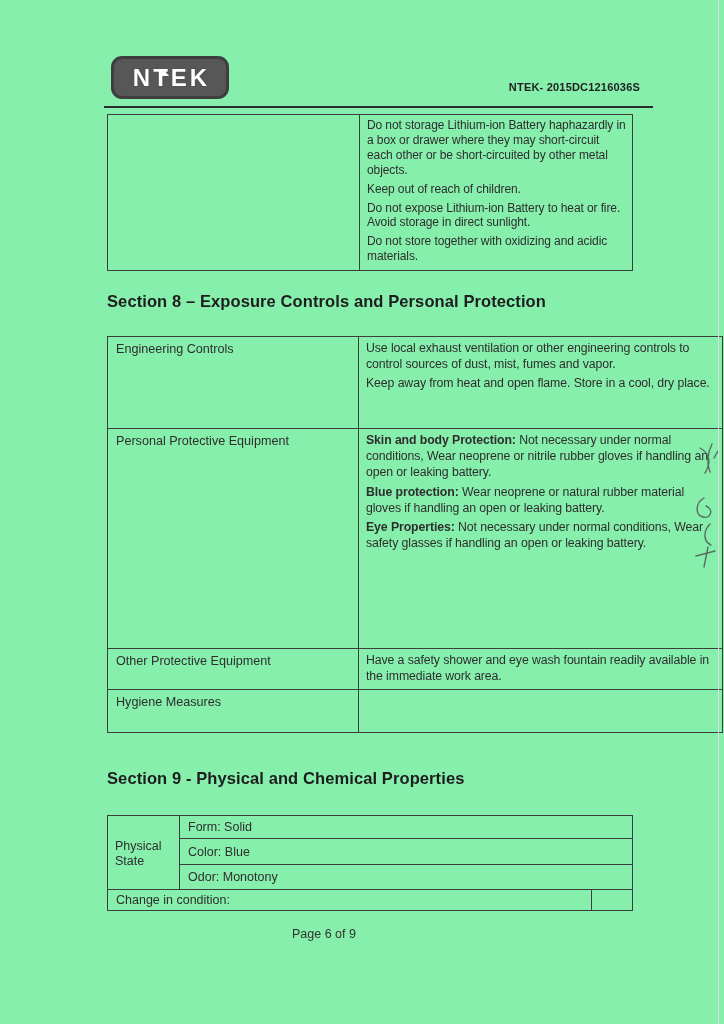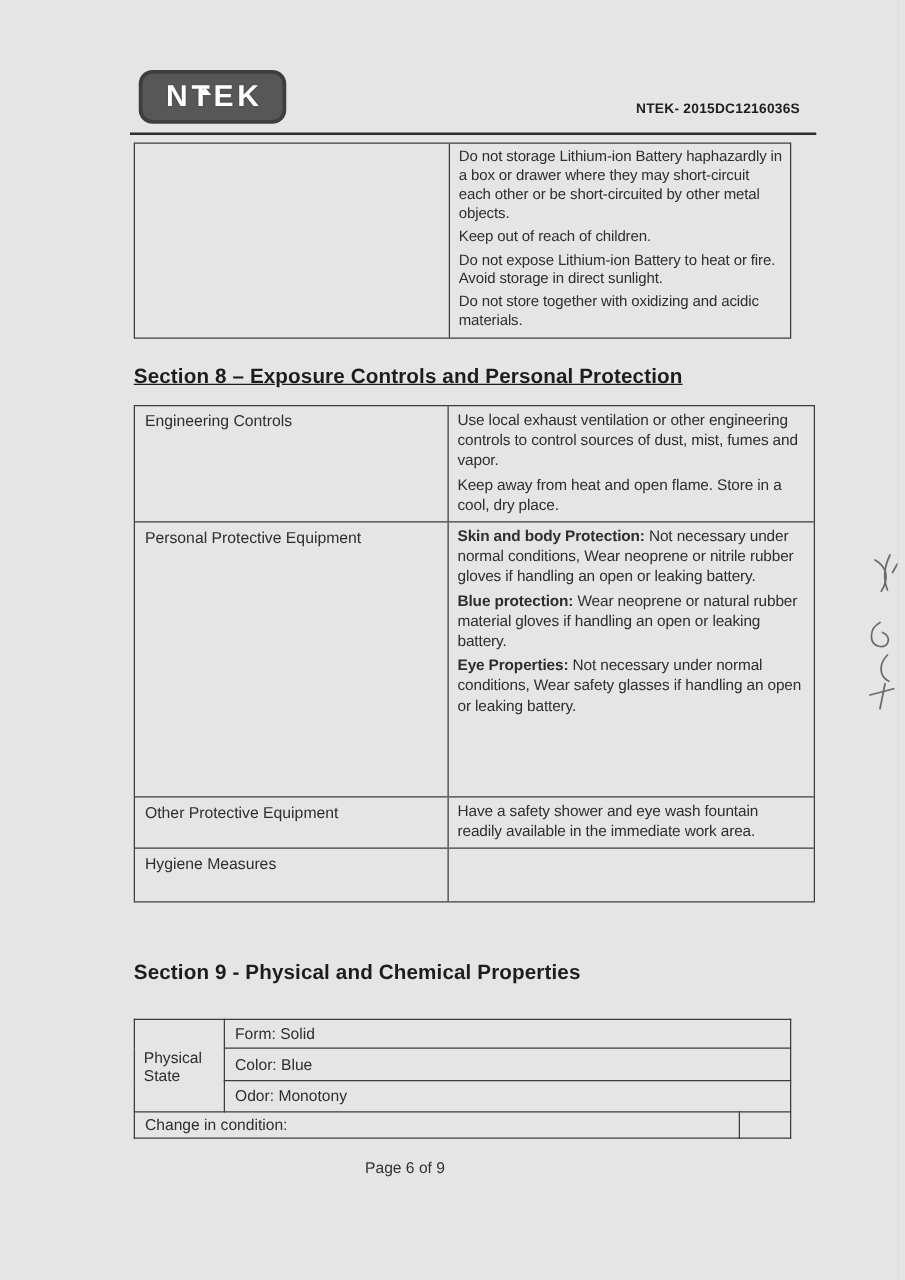--- a/index.html
+++ b/index.html
@@ -1,18 +1,18 @@
 <!DOCTYPE html>
 <html><head>
 <meta charset="utf-8">
 <style>
   html,body { margin:0; padding:0; background:#ffffff; }
   .page {
     position:relative; width:724px; height:1024px;
-    background:#e5e5e5; overflow:hidden;
+    background:#86efac; overflow:hidden;
     font-family:"Liberation Sans","DejaVu Sans",sans-serif;
     color:#2e2e2e;
   }
   
   .logo {
     position:absolute; left:111px; top:56px; width:118px; height:43px;
     background:#575757; border:3px solid #3e3e3e; border-radius:11px;
     box-sizing:border-box; display:flex; align-items:center; justify-content:center;
   }
   .logo-text {
@@ -36,24 +36,24 @@
   
   .tbl1 { left:107px; top:114px; width:526px; min-height:143px; display:flex; }
   .t1-left { width:251px; border-right:1.5px solid #3d3d3d; }
   .t1-right { flex:1; padding:3px 4px 2px 7px; }
   .t1-right p { margin:0 0 4px; font-size:12px; line-height:14.9px; letter-spacing:-0.1px; }
   
   .sec-title {
     position:absolute; left:107px; margin:0; font-size:16.5px; font-weight:bold;
     color:#1d1d1d; letter-spacing:0.1px;
   }
-  #sec8-title { top:292px;text-decoration:underline; }
+  #sec8-title { top:292px; }
   #sec9-title { top:769px; }
   
-  .tbl2 { left:107px; top:324px; width:545px; display:block; }
+  .tbl2 { left:107px; top:336px; width:616px; display:block; }
   .t2-row { display:flex; border-top:1.5px solid #3d3d3d; }
   .t2-row:first-child { border-top:none; }
   .t2-label {
     width:251px; box-sizing:border-box; border-right:1.5px solid #3d3d3d;
     padding:5px 8px; font-size:12.6px;
   }
   .t2-content { flex:1; padding:2px 6px 2px 7px; }
   .t2-content p { margin:1px 0 3px; font-size:12.3px; line-height:16.2px; letter-spacing:-0.1px; }
   .t2-content strong { font-weight:bold; }
   .r1 { min-height:91px; } .r2 { min-height:219px; } .r3 { min-height:36px; } .r4 { min-height:42px; }

